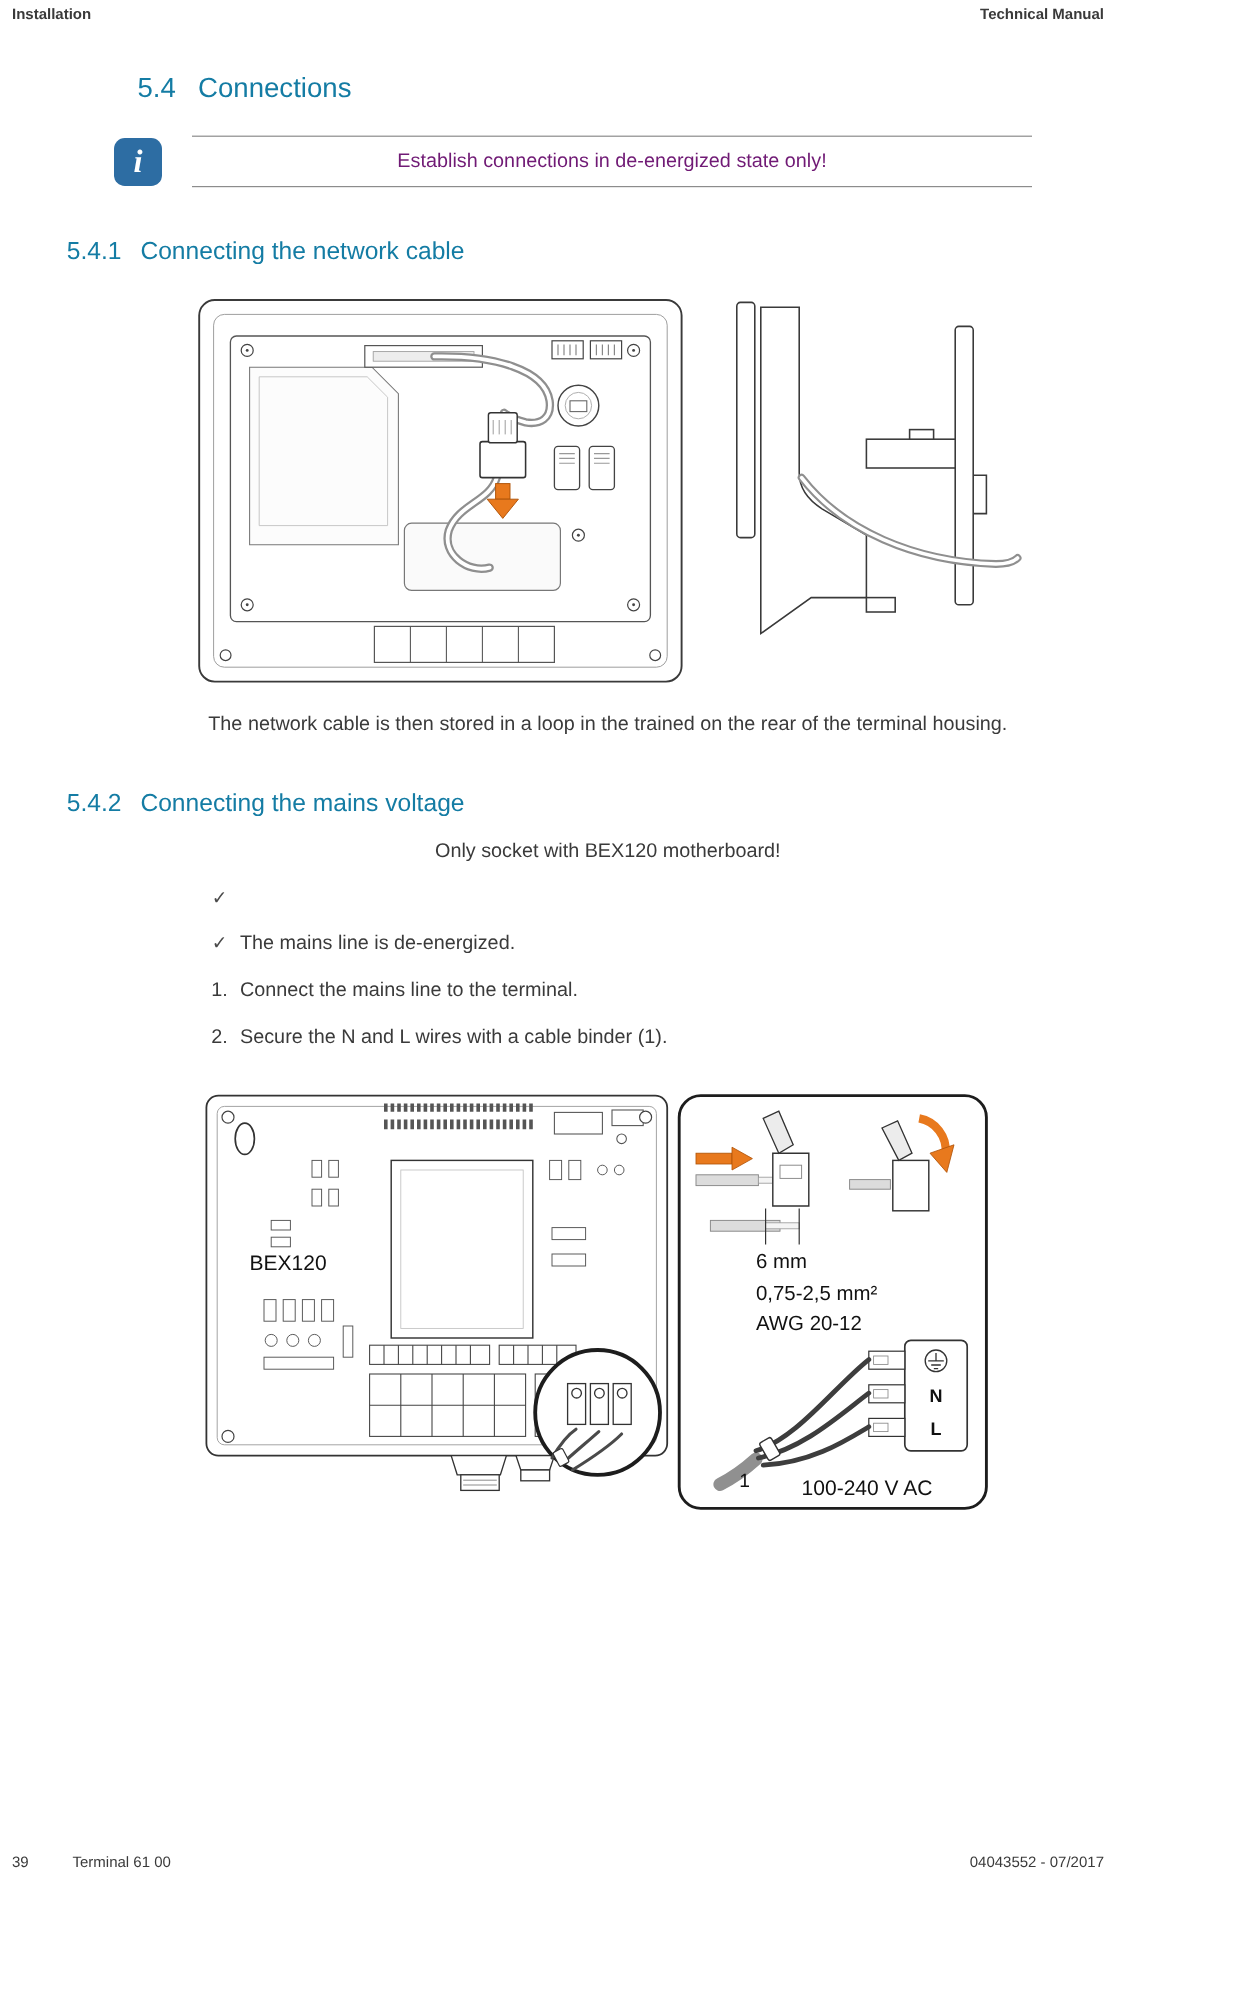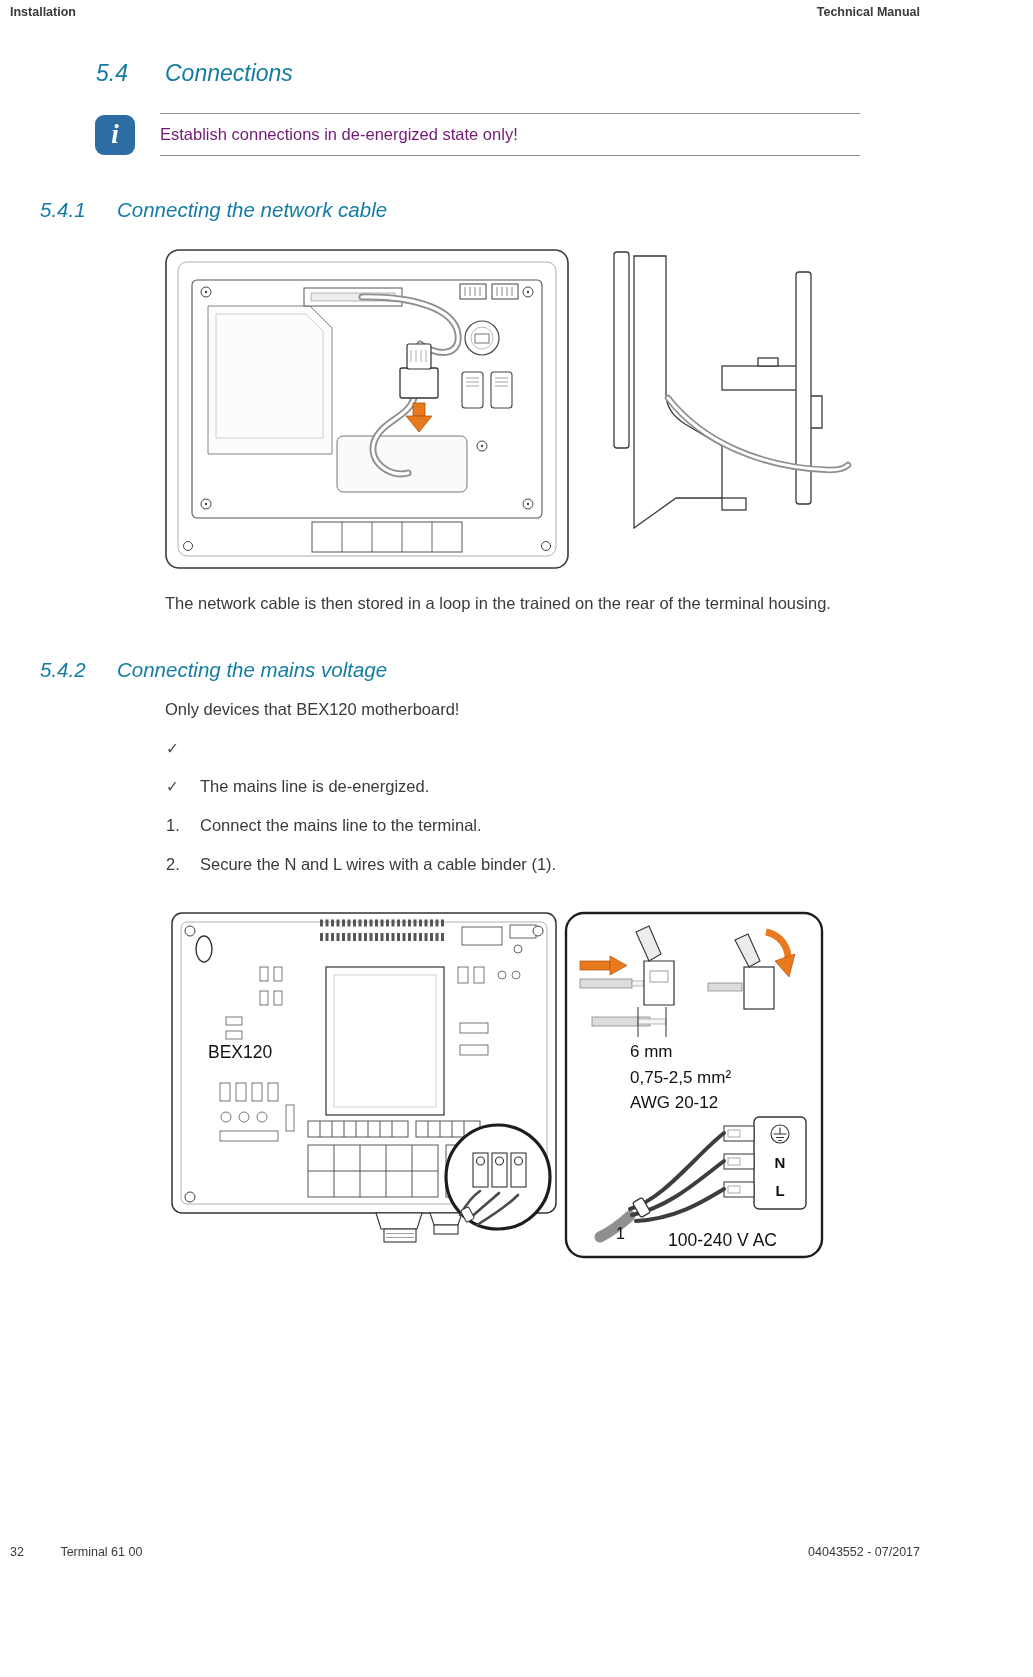--- a/index.html
+++ b/index.html
@@ -1,35 +1,36 @@
 <!DOCTYPE html>
 <html><head>
 <meta charset="utf-8">
 <style>
   * { margin:0; padding:0; box-sizing:border-box; }
   html,body { background:#fff; }
   .page {
     position:relative; width:932px; height:1677px; background:#fff;
     color:#3a3a3a; font-family:"Liberation Sans","DejaVu Sans",sans-serif;
     overflow:hidden;
+    text-align:center;
   }
   .pagehead {
     position:absolute; top:5px; left:10px; right:12px;
     display:flex; justify-content:space-between;
     font-size:12.5px; font-weight:bold; color:#3a3a3a;
   }
   .pagefoot {
     position:absolute; top:1545px; left:10px; right:12px;
     display:flex; justify-content:space-between;
     font-size:12.5px; color:#3a3a3a;
   }
   .pf-product { margin-left:33px; }
   .content { position:absolute; top:60px; left:0; right:0; }
 
-  .hrow { display:flex; align-items:baseline; color:#147CA4;font-style:italic; }
+  .hrow { display:flex; align-items:baseline; color:#147CA4; }
   .h1 { margin-left:96px; font-size:23px; }
   .h1 .hnum { width:69px; flex:0 0 auto; }
   .h2 { margin-left:40px; font-size:20.5px; margin-top:42px; }
   .h2 .hnum { width:77px; flex:0 0 auto; }
 
   .note { display:flex; align-items:center; margin:26px 72px 0 95px; }
   .note-icon {
     flex:0 0 40px; height:40px; margin-right:25px; border-radius:9px;
     background:#2D6DA3; color:#fff; display:flex; align-items:center; justify-content:center;
     font-family:"Liberation Serif","DejaVu Serif",serif; font-style:italic; font-weight:bold; font-size:27px;
@@ -164,21 +165,21 @@
       </svg>
     </figure>
 
     <p class="body">The network cable is then stored in a loop in the trained on the rear of the terminal housing.</p>
 
     <div class="hrow h2">
       <span class="hnum">5.4.2</span>
       <span class="htitle">Connecting the mains voltage</span>
     </div>
 
-    <p class="body">Only devices that BEX120 motherboard!</p>
+    <p class="body">Only socket with BEX120 motherboard!</p>
 
     <div class="li">
       <span class="marker check">✓</span>
     </div>
     <div class="li">
       <span class="marker check">✓</span>
       <span class="litext">The mains line is de-energized.</span>
     </div>
 
     <div class="li">
@@ -328,19 +329,19 @@
           <text x="448" y="334" font-size="16" fill="#111">1</text>
           <text x="500" y="341" font-size="17.5" fill="#111">100-240 V AC</text>
         </g>
       </svg>
     </figure>
 
   </div>
 
   <div class="pagefoot">
     <span class="pf-left">
-      <span>32</span>
+      <span>39</span>
       <span class="pf-product">Terminal 61 00</span>
     </span>
     <span class="pf-right">04043552 - 07/2017</span>
   </div>
 
 </div>
 
 </body></html>

